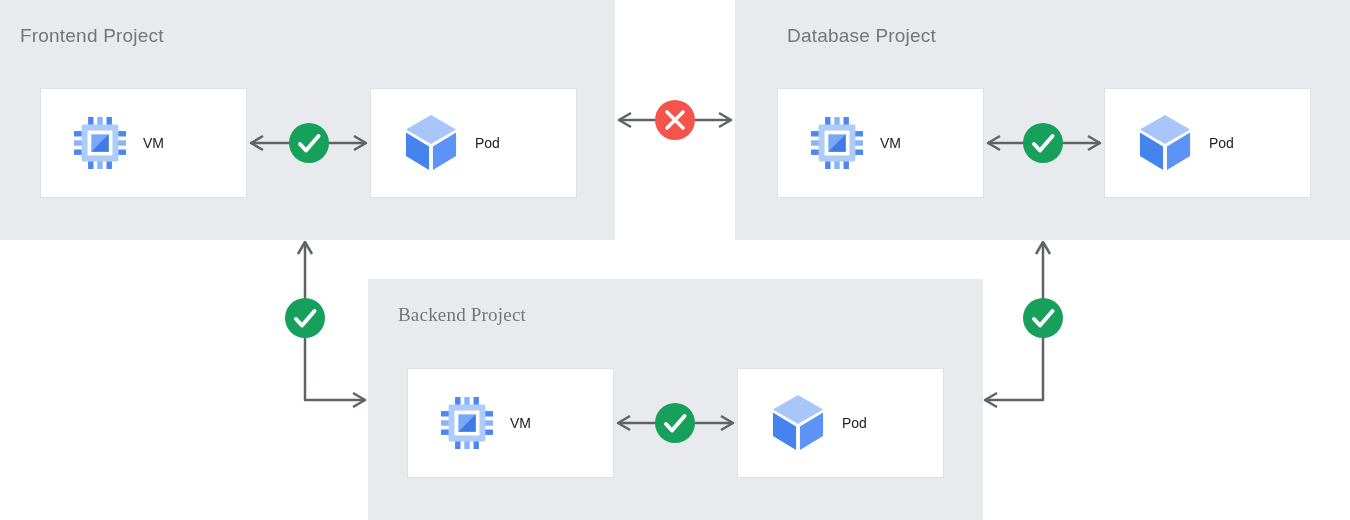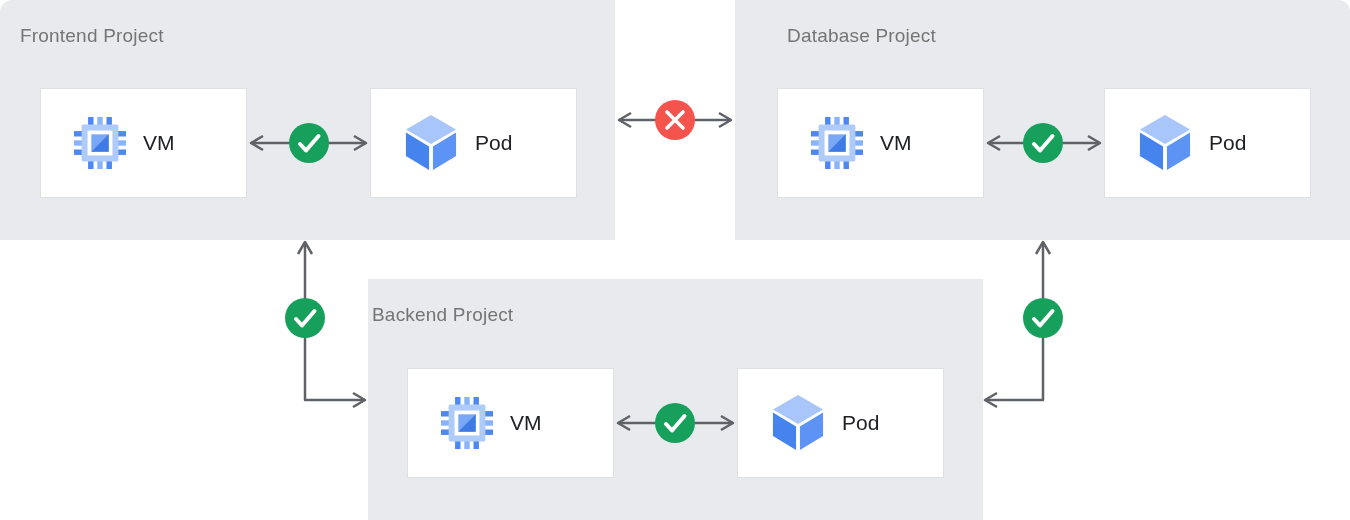--- a/index.html
+++ b/index.html
@@ -1,30 +1,29 @@
 <!DOCTYPE html>
 <html><head>
 <meta charset="utf-8">
 <style>
   html,body{margin:0;padding:0;background:#fff;}
   .canvas{
     position:relative;width:1350px;height:520px;overflow:hidden;background:#FFFFFF;
     font-family:"Liberation Sans",sans-serif;
-    border-radius:12px;
   }
   .panel{position:absolute;background:#E8EAED;}
   .panel-title{
     position:absolute;font-size:19px;color:#757575;letter-spacing:.2px;white-space:nowrap;
   }
   .node{
     position:absolute;width:207px;height:110px;background:#FFFFFF;
     border:1.5px solid #DDE0E4;box-sizing:border-box;
     display:flex;align-items:center;padding-left:33px;gap:17px;
   }
-  .node-label{font-size:21px;color:#202124;}
+  .node-label{font-size:14px;color:#202124;}
   .icon-vm{width:52px;height:52px;flex:0 0 auto;}
   .icon-pod{width:54px;height:58px;flex:0 0 auto;}
   .overlay{position:absolute;left:0;top:0;width:1350px;height:520px;pointer-events:none;}
   .arrow{stroke:#5F6368;stroke-width:2.5;fill:none;stroke-linejoin:round;stroke-linecap:butt;}
   .mark{stroke:#FFFFFF;stroke-width:4;fill:none;stroke-linecap:round;stroke-linejoin:round;}
   .mark-x{stroke-width:3.6;}
   .status-allowed{fill:#17A05C;}
   .status-blocked{fill:#F4544C;}
   .hidden-defs{position:absolute;width:0;height:0;overflow:hidden;}
 </style>
@@ -62,21 +61,21 @@
 </svg>
 
 <div class="canvas">
 
   <div class="panel" style="left:0;top:0;width:615px;height:240px;"></div>
   <div class="panel" style="left:735px;top:0;width:615px;height:240px;"></div>
   <div class="panel" style="left:368px;top:279px;width:615px;height:241px;"></div>
 
   <div class="panel-title" style="left:20px;top:25px;">Frontend Project</div>
   <div class="panel-title" style="left:787px;top:25px;">Database Project</div>
-  <div class="panel-title" style="left:372px;top:304px;">Backend Project</div>
+  <div class="panel-title" style="left:398px;top:304px;font-family:Liberation Serif, serif;">Backend Project</div>
 
   <div class="node" style="left:40px;top:88px;">
     <svg class="icon-vm">
         <use href="#sym-vm"></use>
       </svg>
     <span class="node-label">VM</span>
   </div>
   <div class="node" style="left:370px;top:88px;">
     <svg class="icon-pod">
         <use href="#sym-pod"></use>

